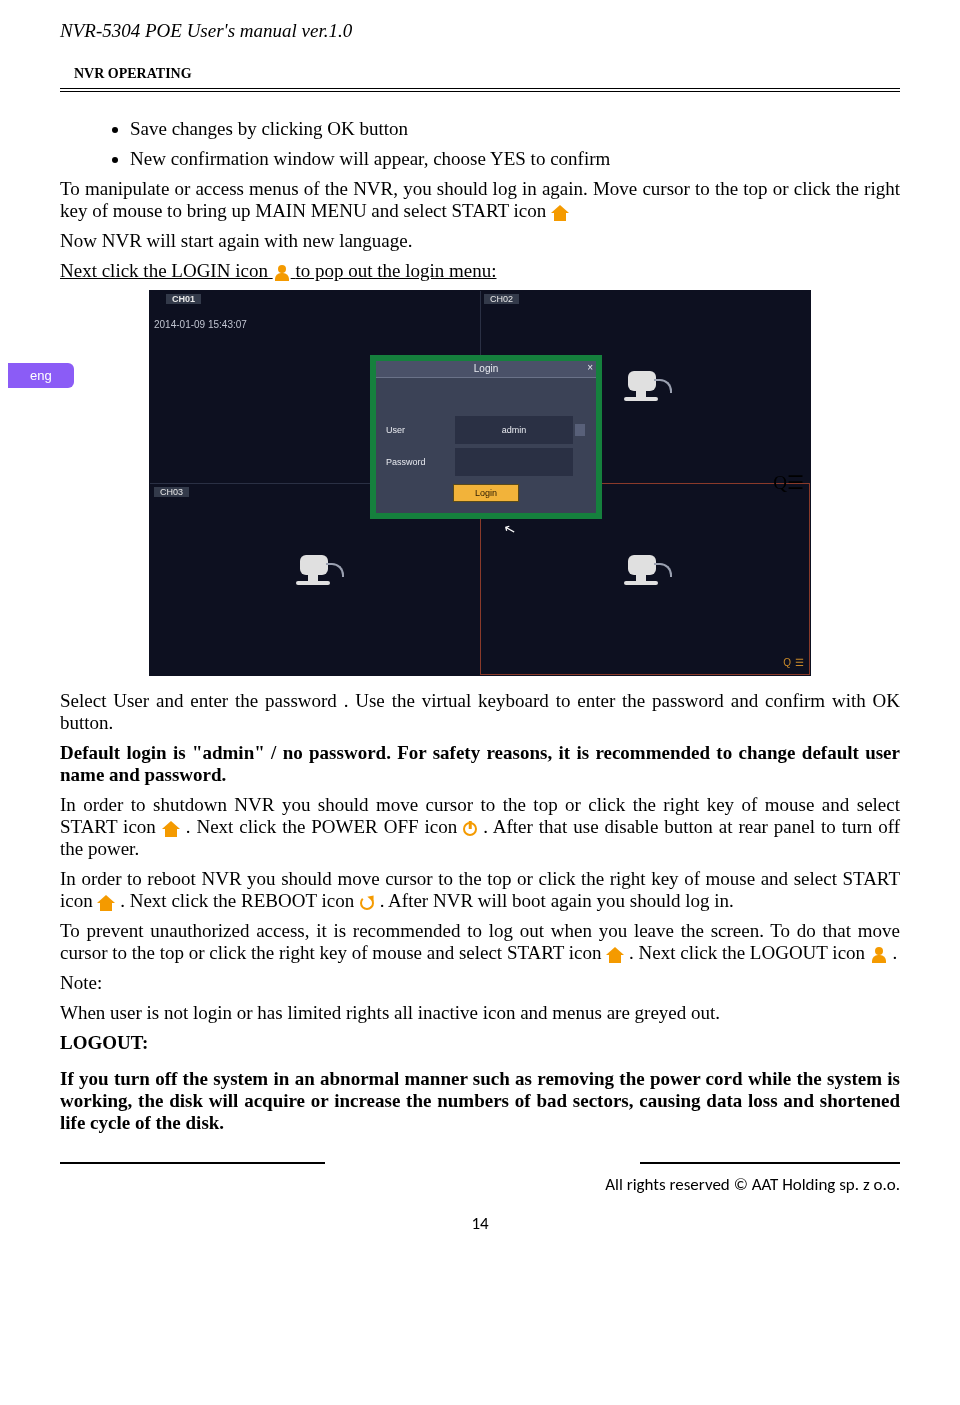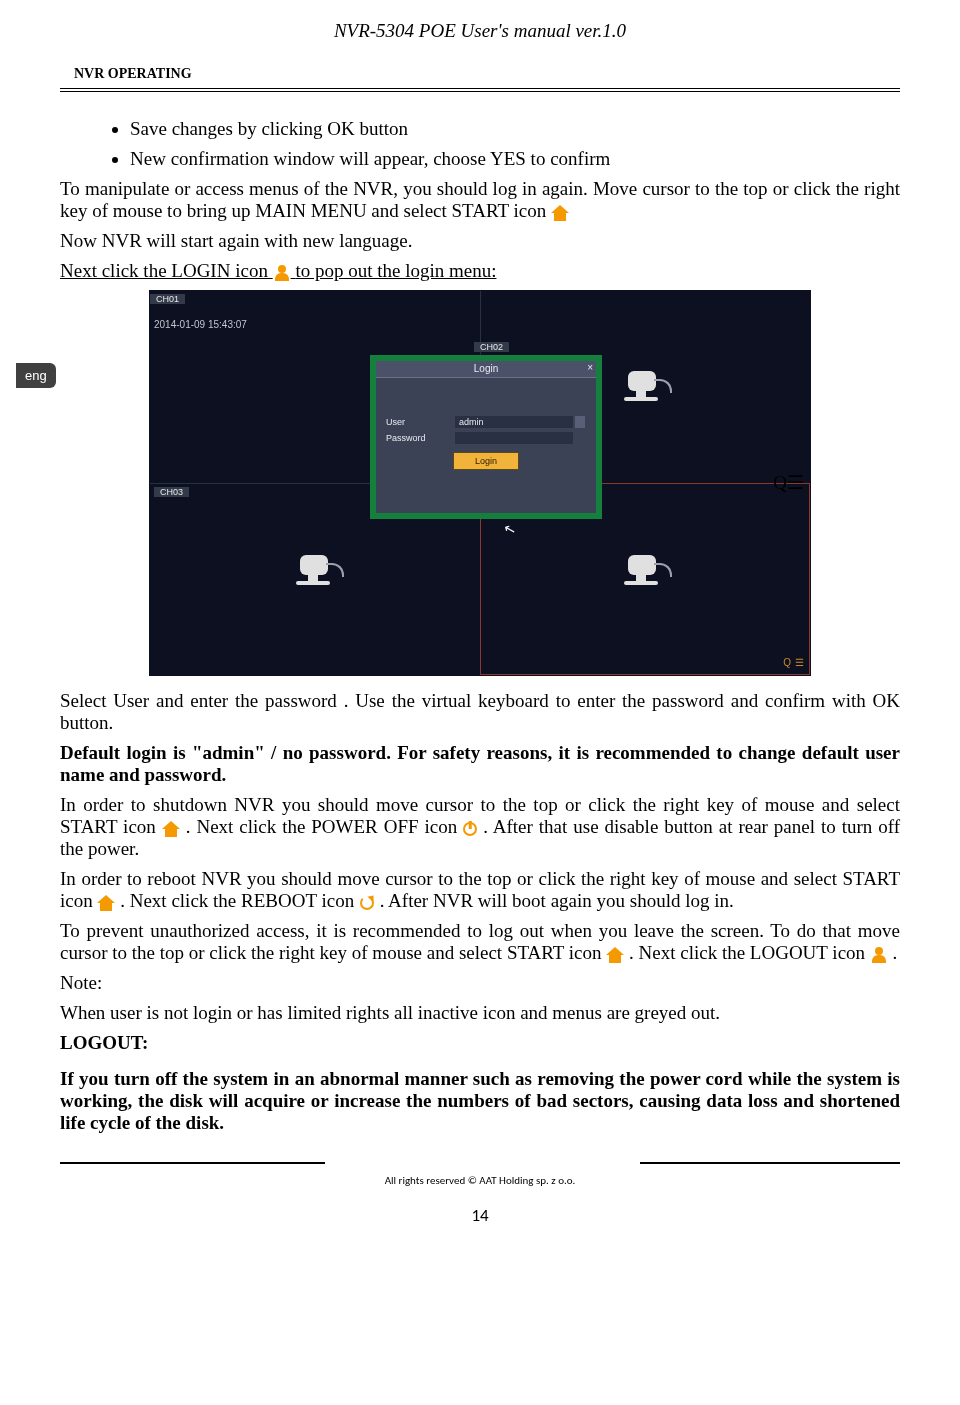--- a/index.html
+++ b/index.html
@@ -7,21 +7,21 @@
     font-family: "Times New Roman", serif;
     font-size: 19px;
     color: #000;
     width: 960px;
   }
   .page {
     padding: 20px 60px 20px 60px;
     box-sizing: border-box;
   }
   .doc-header {
-    text-align: center;
+    text-align: left;
     font-style: italic;
     font-size: 19px;
     margin-bottom: 24px;
   }
   .section-title {
     font-weight: bold;
     font-size: 14px;
     margin-left: 14px;
     margin-bottom: 6px;
   }
@@ -37,27 +37,27 @@
   ul.bullets li {
     margin-bottom: 8px;
   }
   p {
     margin: 8px 0;
     text-align: justify;
   }
   p.justify { text-align: justify; }
   .eng-tab {
     position: absolute;
-    left: 16px;
+    left: 8px;
     top: 363px;
-    background: #404040;
+    background: #8b5cf6;
     color: #fff;
     font-family: sans-serif;
     font-size: 13px;
-    padding: 5px 9px;
+    padding: 5px 22px;
     border-top-right-radius: 6px;
     border-bottom-right-radius: 6px;
   }
   .inline-icon {
     display: inline-block;
     vertical-align: middle;
     width: 18px;
     height: 16px;
   }
   
@@ -146,21 +146,21 @@
     background:#3b4256; border:6px solid #15803d;
     font-family: Arial, sans-serif;
   }
   .login-box .titlebar {
     background:#4a5168; height:16px; color:#e8eaf0; font-size:10px; text-align:center; line-height:16px;
     border-bottom:1px solid #6a7288;
   }
   .login-box .x { position:absolute; right:3px; top:1px; color:#e8eaf0; font-size:10px; }
   .login-box .row { display:flex; align-items:center; margin:4px 10px; font-size:9px; color:#e8eaf0;}
   .login-box .row .lbl { width:69px; }
-  .login-box .row .val { background:#2a3044; height:12px; width:110px; color:#e8eaf0; padding:0 4px; line-height:12px;}
+  .login-box .row .val { background:#2a3044; height:12px; width:110px; color:#e8eaf0; padding:8px 4px; line-height:12px;text-align:center;}
   .login-box .row .dd { width:10px;height:12px;background:#586079;margin-left:2px;}
   .login-box .btn {
     width:64px;height:16px;background:#f2b33a;margin:8px auto 0 auto;
     font-size:9px;color:#2a1a00;display:flex;align-items:center;justify-content:center;
     border:1px solid #5a4a1a;
   }
   .login-box .spacer { height:34px; }
   .cursor {
     position:absolute; left:354px; top:230px; color:#fff; font-size:14px;
     transform: rotate(-15deg);
@@ -170,21 +170,21 @@
   }
   .bottom-icons .q { color:#c98a2a; font-size:10px; margin-left:4px; font-family:Arial;}
   .bottom-icons2 {
     position:absolute; right:6px; top:calc(50% - 12px);
   }
 
   .footer-rule-wrap { margin-top: 20px; position: relative; height: 20px; }
   .footer-rule-left { position:absolute; left:0; top:8px; width:265px; border-top:2px solid #000;}
   .footer-rule-right { position:absolute; right:0; top:8px; width:260px; border-top:2px solid #000;}
   .footer-text {
-    text-align:center; font-family: Calibri, Arial, sans-serif; font-size:11px;
+    text-align:right; font-family: Calibri, Arial, sans-serif; font-size:17px;
   }
   .page-num { text-align:center; font-family: Calibri, Arial, sans-serif; font-size:17px; margin-top:18px;}
   .note-line { font-family: "Times New Roman", serif; }
   .italic-note { font-family: "Times New Roman", serif; }
 </style>
 </head>
 <body>
 
 <div class="eng-tab">eng</div>
 
@@ -210,22 +210,22 @@
   <p style="margin-top:2px;text-decoration:underline;">
     <span>Next click the LOGIN icon </span>
     <span class="inline-icon person"><span class="head"></span><span class="torso"></span></span>
     <span> to pop out the login menu:</span>
   </p>
 
   <div class="shot">
     <div class="grid-v"></div>
     <div class="grid-h"></div>
     <div class="border-red"></div>
-    <div class="ch" style="left:0; top:3px;">CH01</div>
-    <div class="ch" style="left:324px; top:3px;margin-top:48px;">CH02</div>
+    <div class="ch" style="left:16px; top:3px;font-weight:bold;">CH01</div>
+    <div class="ch" style="left:334px; top:3px;">CH02</div>
     <div class="ch" style="left:4px; top:196px;">CH03</div>
     <div class="ts">2014-01-09  15:43:07</div>
 
     <div class="cam" style="left:134px; top:262px;">
         <div class="lens"></div>
         <div class="mount"></div>
         <div class="base"></div>
         <div class="cable"></div>
       </div>
     <div class="cam" style="left:462px; top:262px;">

